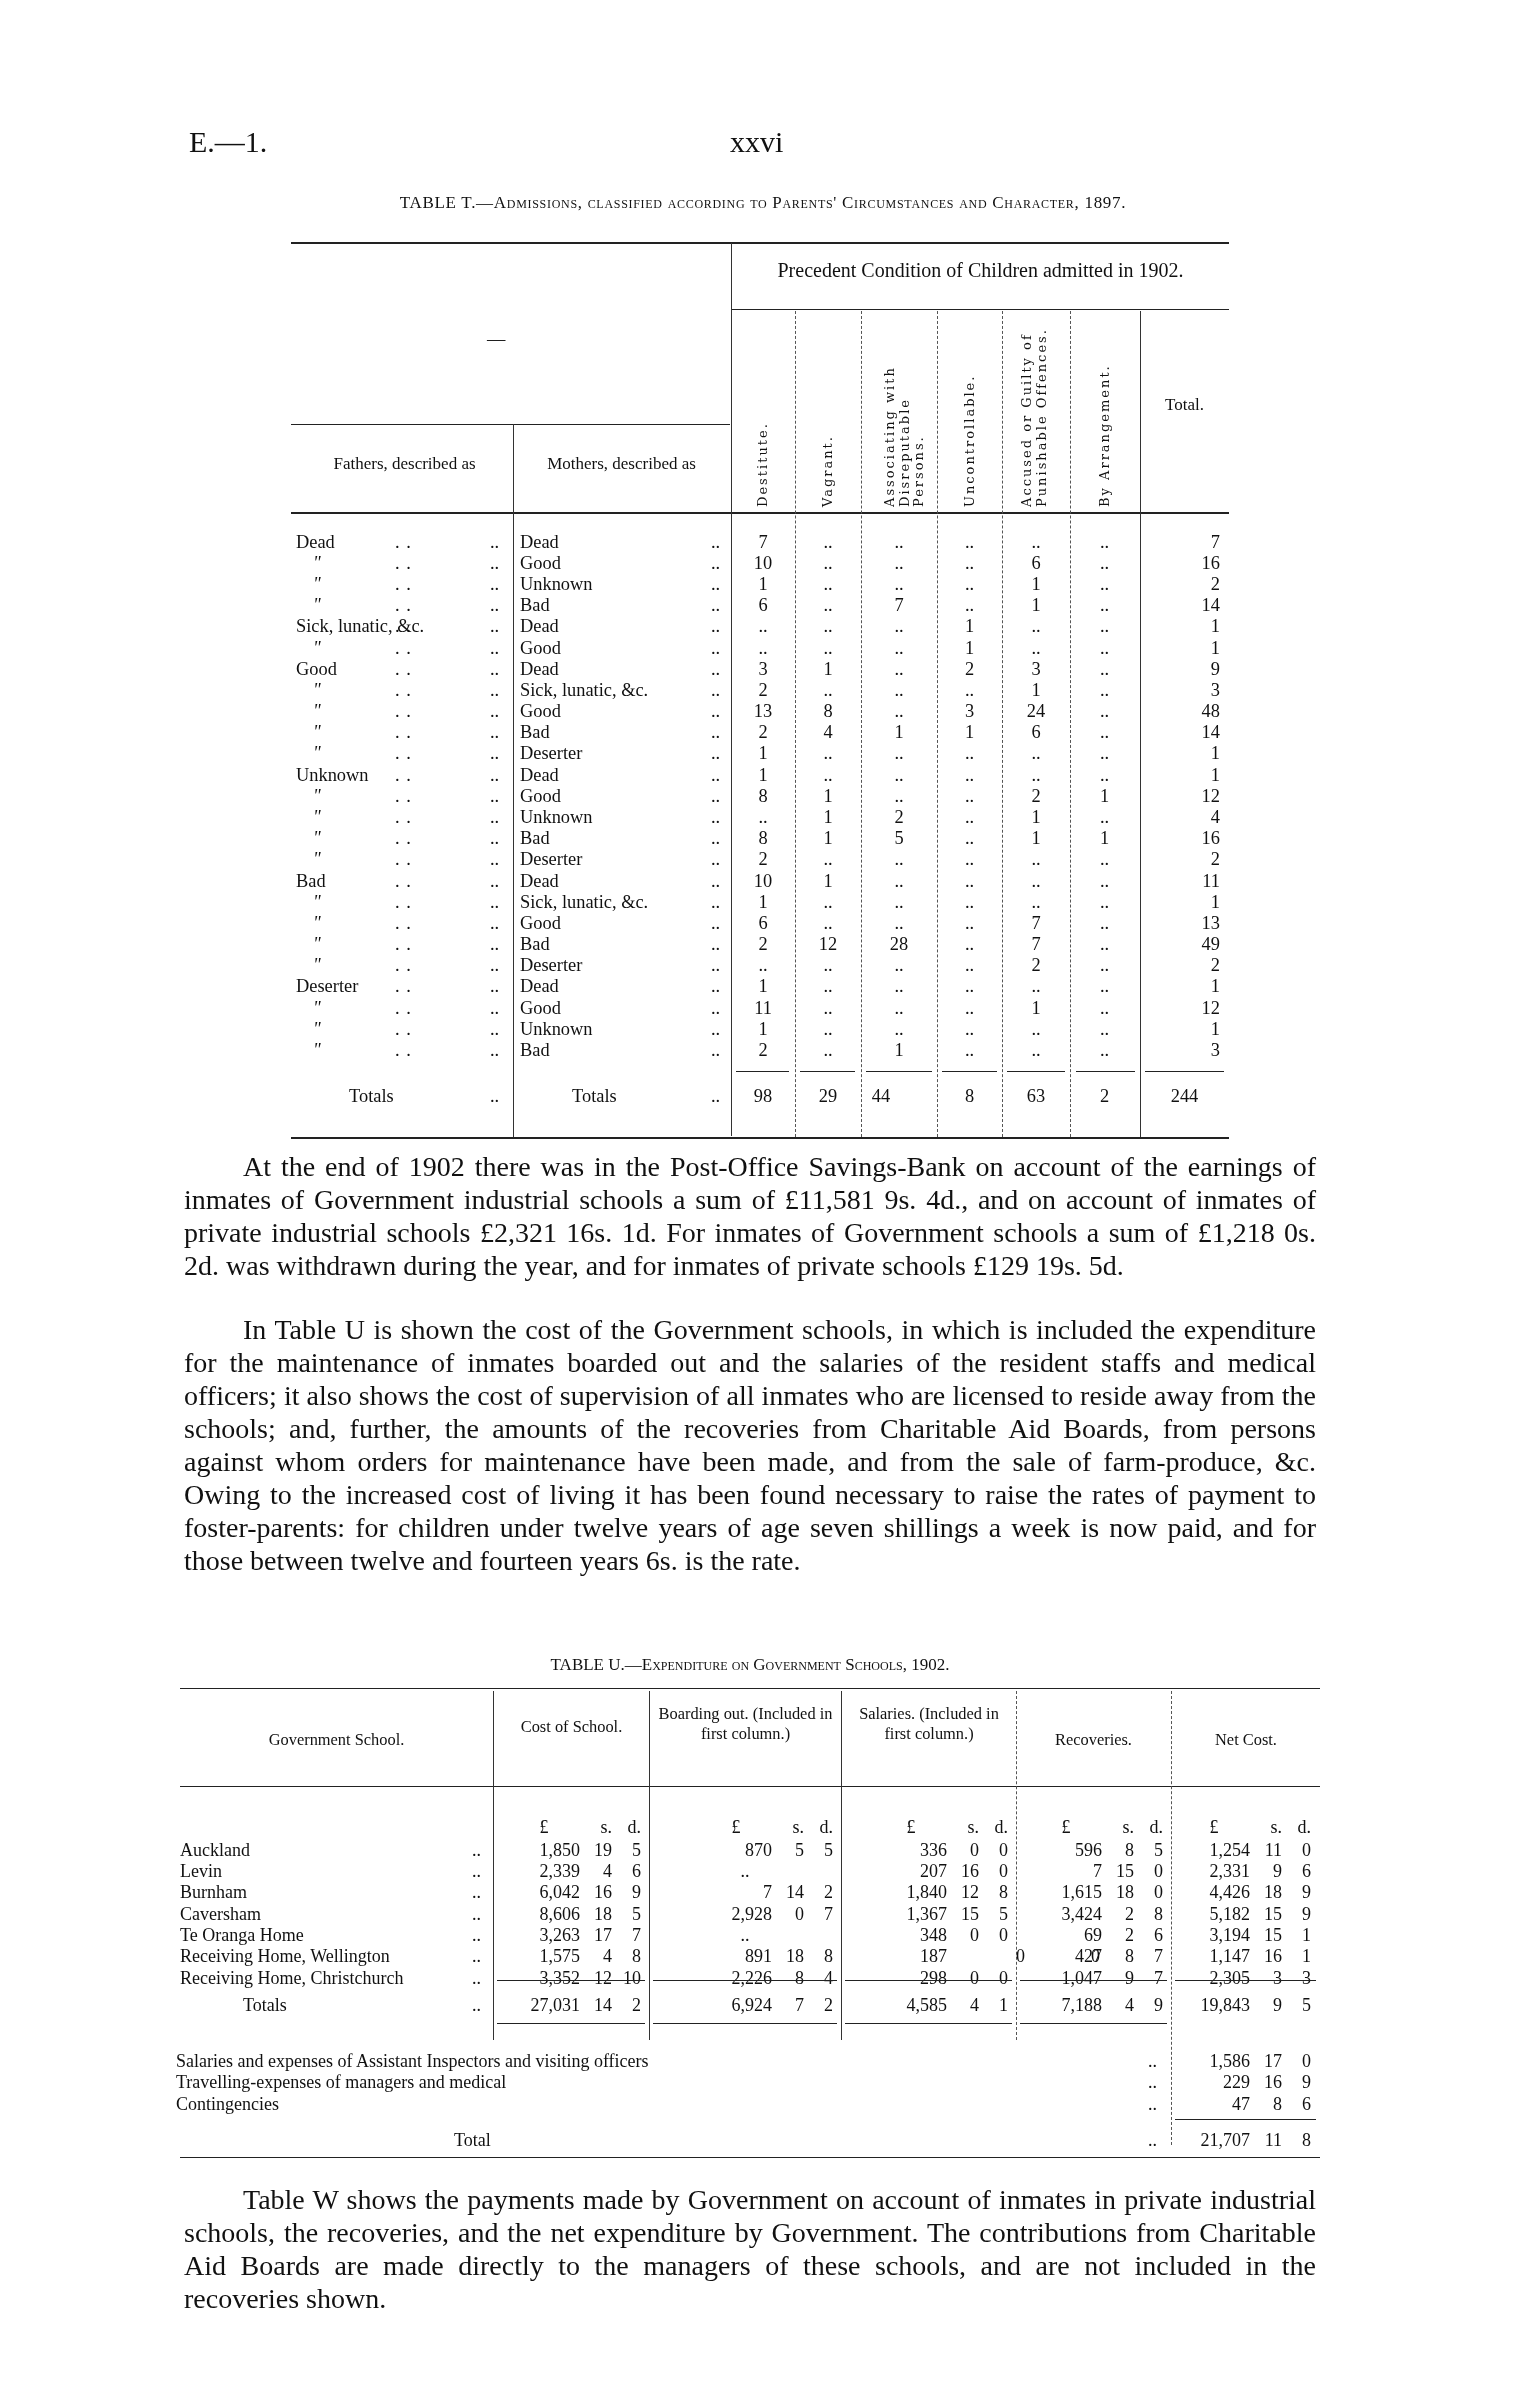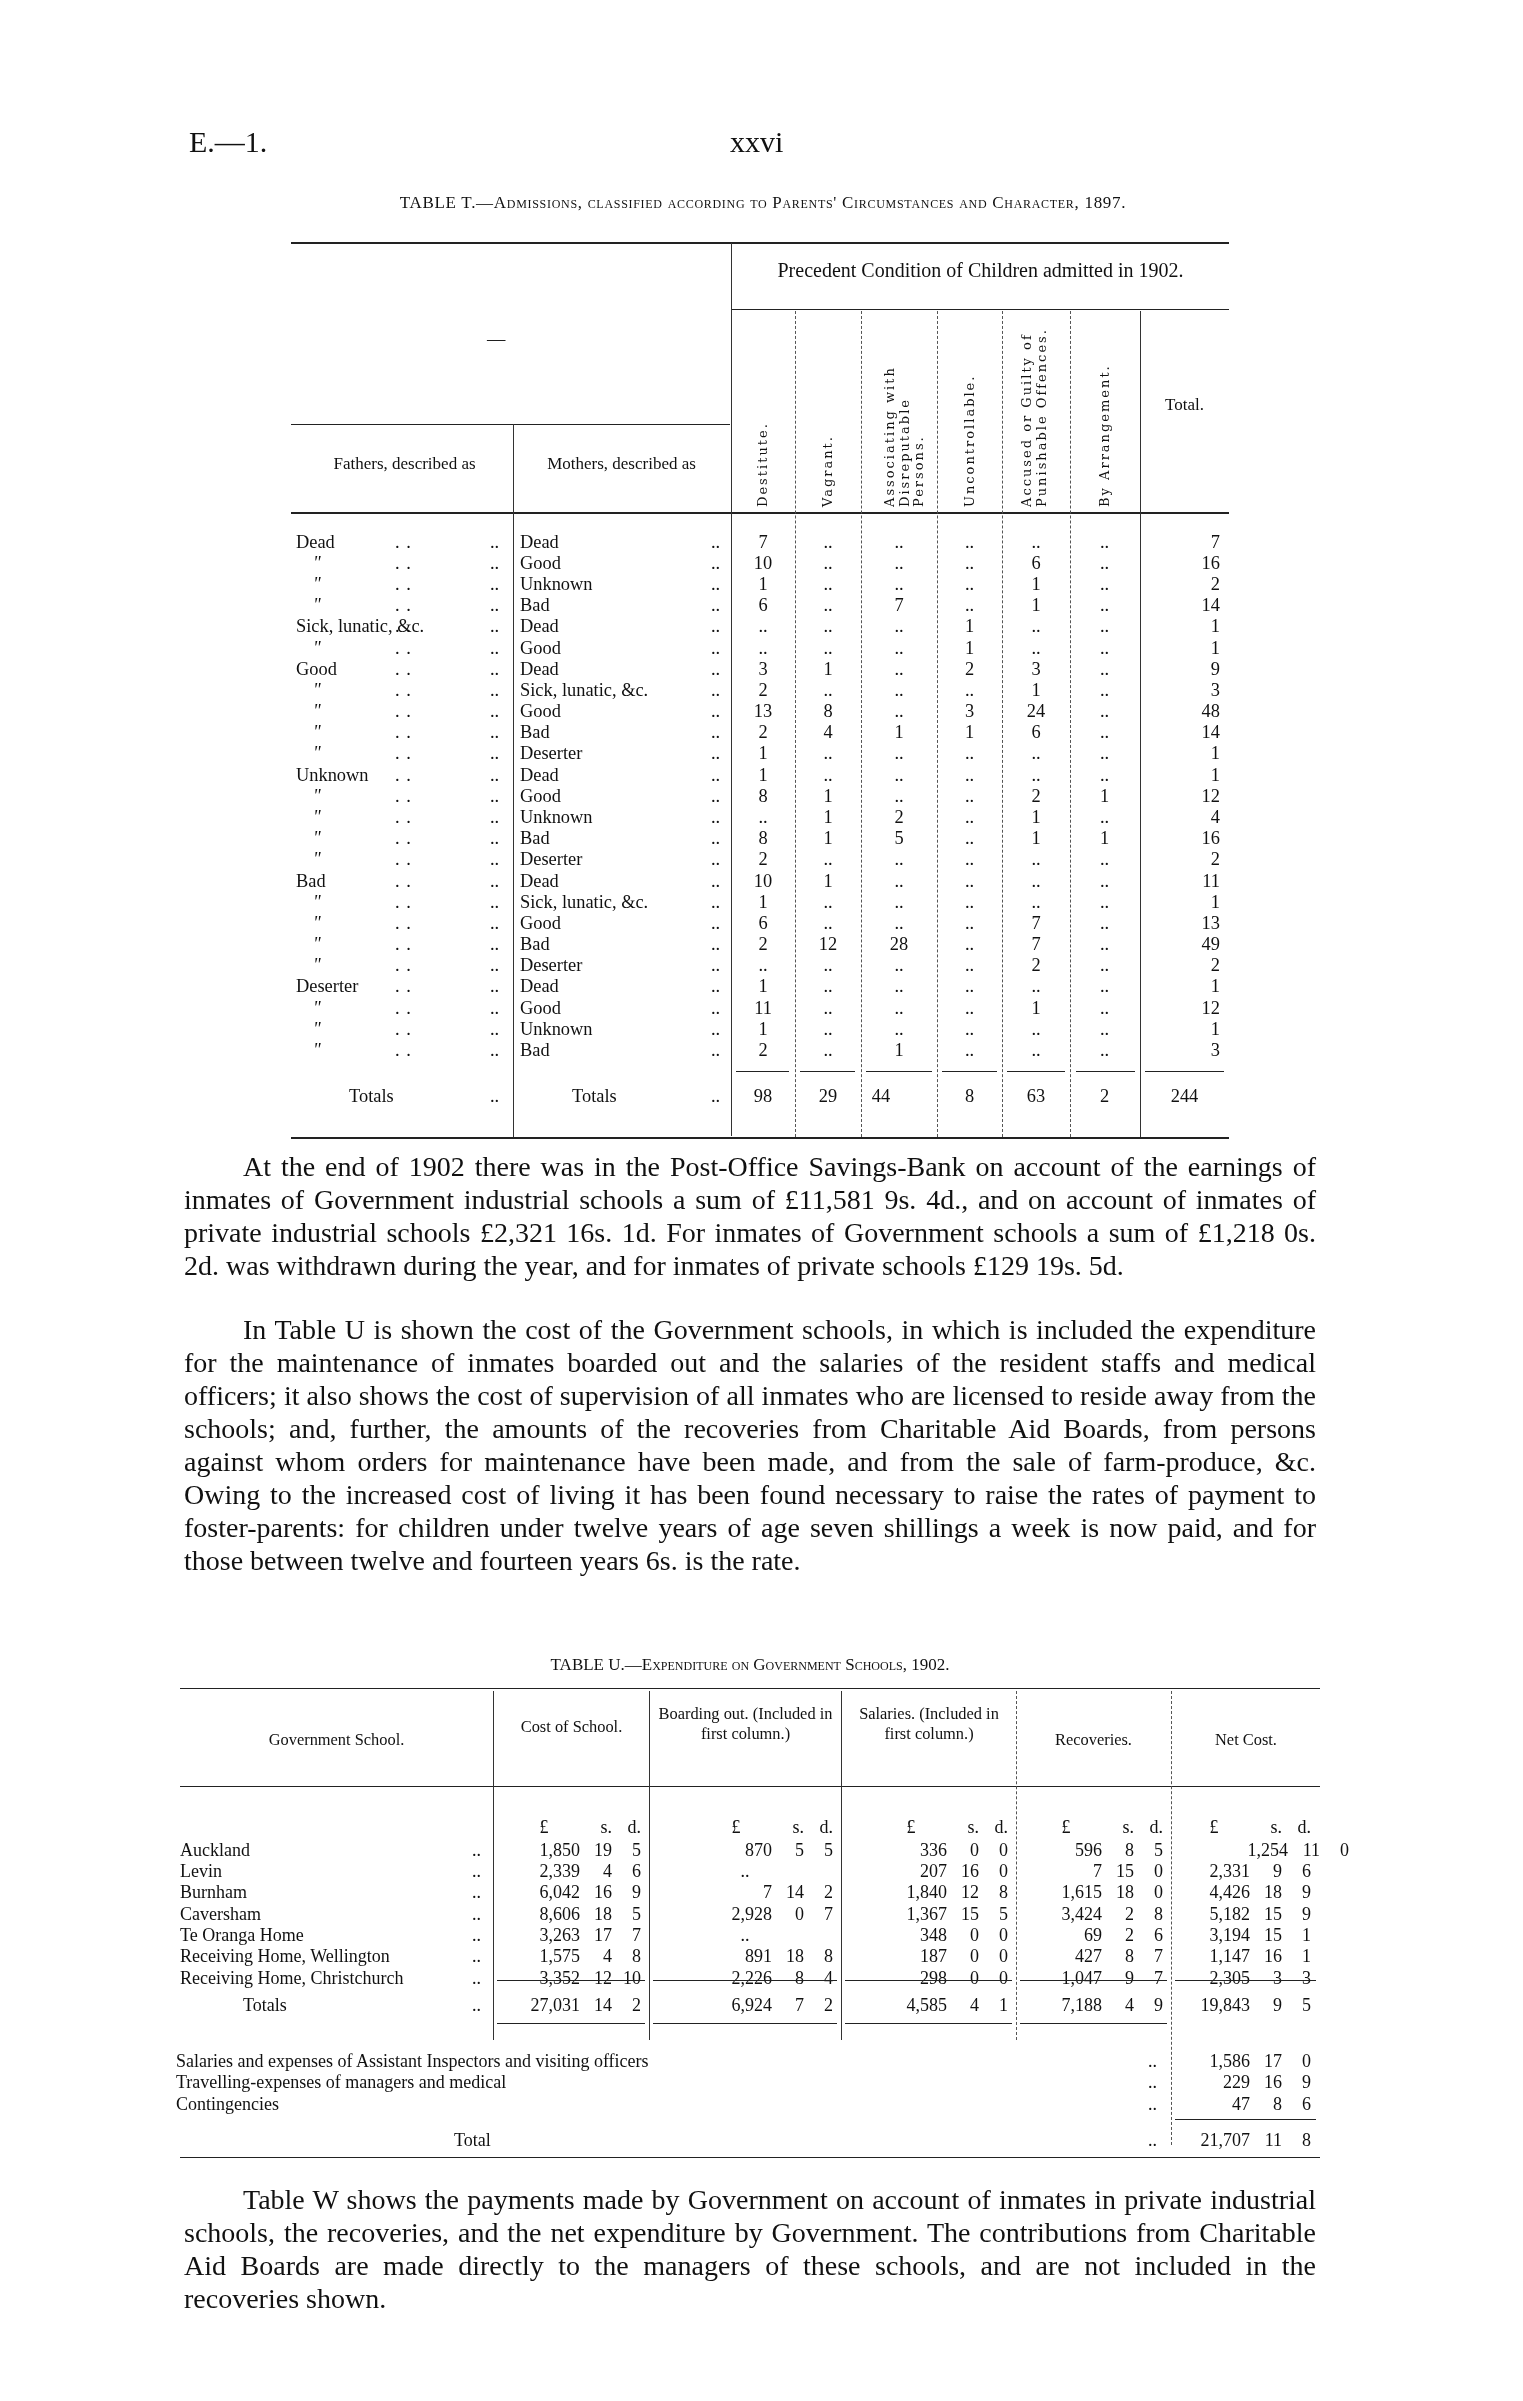--- a/index.html
+++ b/index.html
@@ -450,21 +450,21 @@
       <div class="lsd" style="left:875px; top:1840px;">
           <span class="l">336</span>
           <span class="s">0</span>
           <span class="d">0</span>
       </div>
       <div class="lsd" style="left:1030px; top:1840px;">
           <span class="l">596</span>
           <span class="s">8</span>
           <span class="d">5</span>
       </div>
-      <div class="lsd" style="left:1216px; top:1840px;">
+      <div class="lsd" style="left:1178px; top:1840px;">
           <span class="l">1,254</span>
           <span class="s">11</span>
           <span class="d">0</span>
       </div>
       <div class="u-cell" style="left:180px; top:1861px;">Levin</div>
       <div class="u-cell" style="left:472px; top:1861px;">..</div>
       <div class="lsd" style="left:508px; top:1861px;">
           <span class="l">2,339</span>
           <span class="s">4</span>
           <span class="d">6</span>
@@ -567,21 +567,21 @@
       <div class="lsd" style="left:508px; top:1946px;">
           <span class="l">1,575</span>
           <span class="s">4</span>
           <span class="d">8</span>
       </div>
       <div class="lsd" style="left:700px; top:1946px;">
           <span class="l">891</span>
           <span class="s">18</span>
           <span class="d">8</span>
       </div>
-      <div class="lsd" style="left:875px; top:1946px;">
+      <div class="lsd" style="left:875px; top:1946px;gap:46px;">
           <span class="l">187</span>
           <span class="s">0</span>
           <span class="d">0</span>
       </div>
       <div class="lsd" style="left:1030px; top:1946px;">
           <span class="l">427</span>
           <span class="s">8</span>
           <span class="d">7</span>
       </div>
       <div class="lsd" style="left:1178px; top:1946px;">

